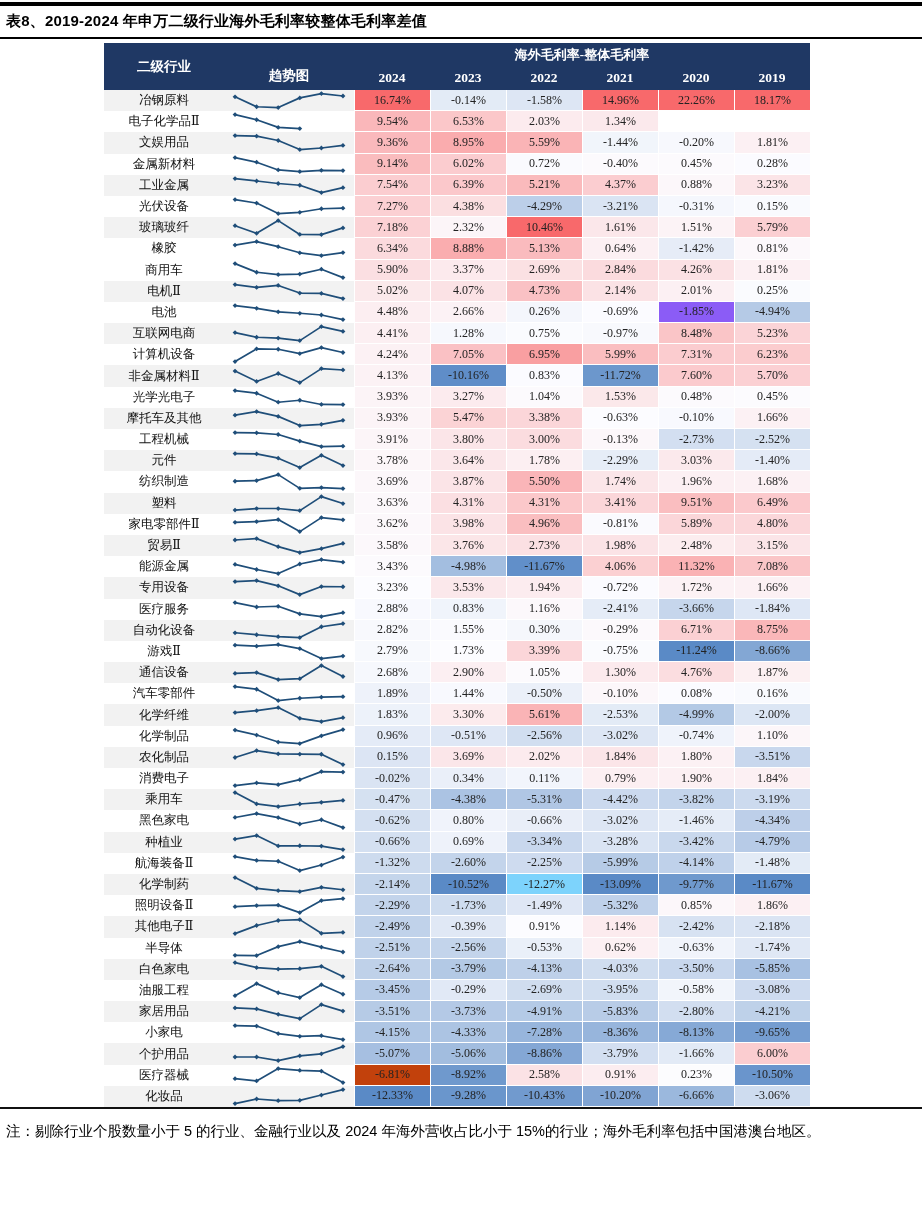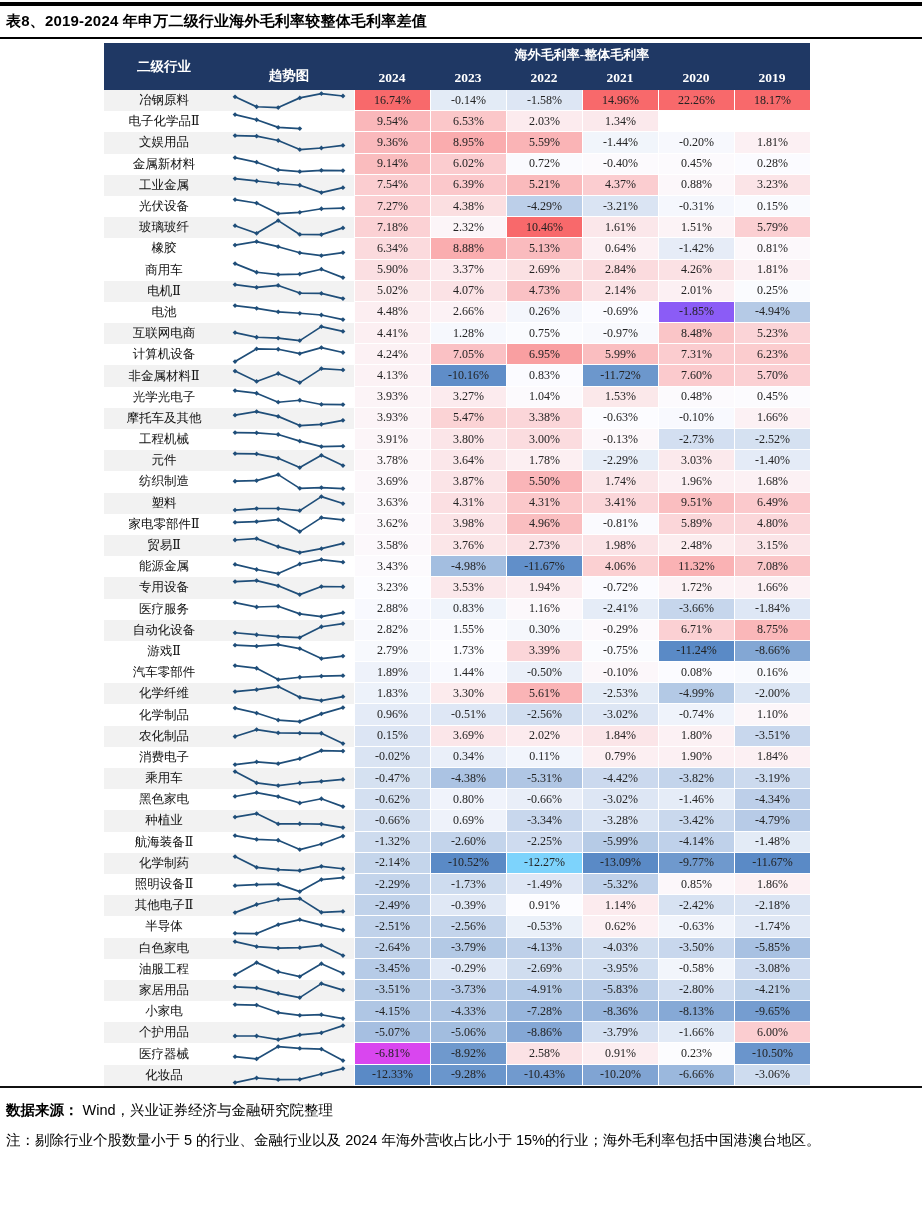--- a/index.html
+++ b/index.html
@@ -535,20 +535,38 @@
               <path d="M 95 17.6 L 97.4 15.200000000000001 L 99.80000000000001 17.6 L 97.4 20 Z" fill="#1F4E79"></path>
               <path d="M 116.6 15.1311004784689 L 119 12.7311004784689 L 121.4 15.1311004784689 L 119 17.5311004784689 Z" fill="#1F4E79"></path>
             </svg></div>
           <div class="cell-val" style="background: rgb(247, 249, 253);">2.79%</div>
           <div class="cell-val" style="background: rgb(252, 252, 255);">1.73%</div>
           <div class="cell-val" style="background: rgb(251, 214, 217);">3.39%</div>
           <div class="cell-val" style="background: rgb(250, 251, 254);">-0.75%</div>
           <div class="cell-val" style="background: rgb(90, 138, 198);">-11.24%</div>
           <div class="cell-val" style="background: rgb(131, 167, 212);">-8.66%</div>
         </div>
+        <div class="row stripe">
+          <div class="cell-industry">通信设备</div>
+          <div class="cell-trend"><svg viewBox="0 0 130 21.2" width="130" height="21.2">
+              <polyline points="11.0,11.45 32.6,10.62 54.2,17.60 75.8,16.66 97.4,3.60 119.0,14.51" fill="none" stroke="#1F4E79" stroke-width="1.7" stroke-linejoin="round" stroke-linecap="round"></polyline>
+              <path d="M 8.6 11.449056603773583 L 11 9.049056603773582 L 13.4 11.449056603773583 L 11 13.849056603773583 Z" fill="#1F4E79"></path>
+              <path d="M 30.200000000000003 10.6188679245283 L 32.6 8.2188679245283 L 35 10.6188679245283 L 32.6 13.018867924528301 Z" fill="#1F4E79"></path>
+              <path d="M 51.800000000000004 17.6 L 54.2 15.200000000000001 L 56.6 17.6 L 54.2 20 Z" fill="#1F4E79"></path>
+              <path d="M 73.4 16.65660377358491 L 75.80000000000001 14.256603773584908 L 78.20000000000002 16.65660377358491 L 75.80000000000001 19.056603773584907 Z" fill="#1F4E79"></path>
+              <path d="M 95 3.6 L 97.4 1.2000000000000002 L 99.80000000000001 3.6 L 97.4 6 Z" fill="#1F4E79"></path>
+              <path d="M 116.6 14.50566037735849 L 119 12.10566037735849 L 121.4 14.50566037735849 L 119 16.90566037735849 Z" fill="#1F4E79"></path>
+            </svg></div>
+          <div class="cell-val" style="background: rgb(246, 248, 253);">2.68%</div>
+          <div class="cell-val" style="background: rgb(252, 239, 242);">2.90%</div>
+          <div class="cell-val" style="background: rgb(252, 250, 253);">1.05%</div>
+          <div class="cell-val" style="background: rgb(252, 234, 237);">1.30%</div>
+          <div class="cell-val" style="background: rgb(251, 221, 224);">4.76%</div>
+          <div class="cell-val" style="background: rgb(252, 240, 242);">1.87%</div>
+        </div>
         <div class="row">
           <div class="cell-industry">汽车零部件</div>
           <div class="cell-trend"><svg viewBox="0 0 130 21.2" width="130" height="21.2">
               <polyline points="11.0,3.60 32.6,6.24 54.2,17.60 75.8,15.26 97.4,14.20 119.0,13.73" fill="none" stroke="#1F4E79" stroke-width="1.7" stroke-linejoin="round" stroke-linecap="round"></polyline>
               <path d="M 8.6 3.6 L 11 1.2000000000000002 L 13.4 3.6 L 11 6 Z" fill="#1F4E79"></path>
               <path d="M 30.200000000000003 6.235983263598326 L 32.6 3.8359832635983264 L 35 6.235983263598326 L 32.6 8.635983263598327 Z" fill="#1F4E79"></path>
               <path d="M 51.800000000000004 17.6 L 54.2 15.200000000000001 L 56.6 17.6 L 54.2 20 Z" fill="#1F4E79"></path>
               <path d="M 73.4 15.256903765690378 L 75.80000000000001 12.856903765690378 L 78.20000000000002 15.256903765690378 L 75.80000000000001 17.656903765690377 Z" fill="#1F4E79"></path>
               <path d="M 95 14.202510460251046 L 97.4 11.802510460251046 L 99.80000000000001 14.202510460251046 L 97.4 16.602510460251047 Z" fill="#1F4E79"></path>
               <path d="M 116.6 13.733891213389121 L 119 11.333891213389121 L 121.4 13.733891213389121 L 119 16.13389121338912 Z" fill="#1F4E79"></path>
@@ -870,21 +888,21 @@
           <div class="cell-industry">医疗器械</div>
           <div class="cell-trend"><svg viewBox="0 0 130 21.2" width="130" height="21.2">
               <polyline points="11.0,13.65 32.6,15.91 54.2,3.60 75.8,5.39 97.4,6.12 119.0,17.60" fill="none" stroke="#1F4E79" stroke-width="1.7" stroke-linejoin="round" stroke-linecap="round"></polyline>
               <path d="M 8.6 13.650458715596331 L 11 11.25045871559633 L 13.4 13.650458715596331 L 11 16.05045871559633 Z" fill="#1F4E79"></path>
               <path d="M 30.200000000000003 15.908868501529051 L 32.6 13.50886850152905 L 35 15.908868501529051 L 32.6 18.30886850152905 Z" fill="#1F4E79"></path>
               <path d="M 51.800000000000004 3.6 L 54.2 1.2000000000000002 L 56.6 3.6 L 54.2 6 Z" fill="#1F4E79"></path>
               <path d="M 73.4 5.387461773700306 L 75.80000000000001 2.9874617737003057 L 78.20000000000002 5.387461773700306 L 75.80000000000001 7.787461773700306 Z" fill="#1F4E79"></path>
               <path d="M 95 6.115290519877677 L 97.4 3.715290519877677 L 99.80000000000001 6.115290519877677 L 97.4 8.515290519877677 Z" fill="#1F4E79"></path>
               <path d="M 116.6 17.6 L 119 15.200000000000001 L 121.4 17.6 L 119 20 Z" fill="#1F4E79"></path>
             </svg></div>
-          <div class="cell-val" style="background: #d946ef;">-6.81%</div>
+          <div class="cell-val" style="background: #c2410c;">-6.81%</div>
           <div class="cell-val" style="background: rgb(111, 153, 205);">-8.92%</div>
           <div class="cell-val" style="background: rgb(251, 226, 229);">2.58%</div>
           <div class="cell-val" style="background: rgb(252, 237, 240);">0.91%</div>
           <div class="cell-val" style="background: rgb(252, 252, 254);">0.23%</div>
           <div class="cell-val" style="background: rgb(106, 149, 204);">-10.50%</div>
         </div>
         <div class="row stripe">
           <div class="cell-industry">化妆品</div>
           <div class="cell-trend"><svg viewBox="0 0 130 21.2" width="130" height="21.2">
               <polyline points="11.0,17.60 32.6,12.99 54.2,14.73 75.8,14.38 97.4,9.04 119.0,3.60" fill="none" stroke="#1F4E79" stroke-width="1.7" stroke-linejoin="round" stroke-linecap="round"></polyline>
@@ -901,16 +919,15 @@
           <div class="cell-val" style="background: rgb(128, 164, 211);">-10.20%</div>
           <div class="cell-val" style="background: rgb(155, 184, 221);">-6.66%</div>
           <div class="cell-val" style="background: rgb(206, 220, 239);">-3.06%</div>
         </div>
       </div>
   </div>
 
   <div class="bottom-rule"></div>
 
   <div class="footer">
-    <p><span class="b">数据来源：</span><span> Wind，兴业证券经济与金融研究院整理</span></p>
     <p>注：剔除行业个股数量小于 5 的行业、金融行业以及 2024 年海外营收占比小于 15%的行业；海外毛利率包括中国港澳台地区。</p>
   </div>
 </div>
 
 </body></html>

